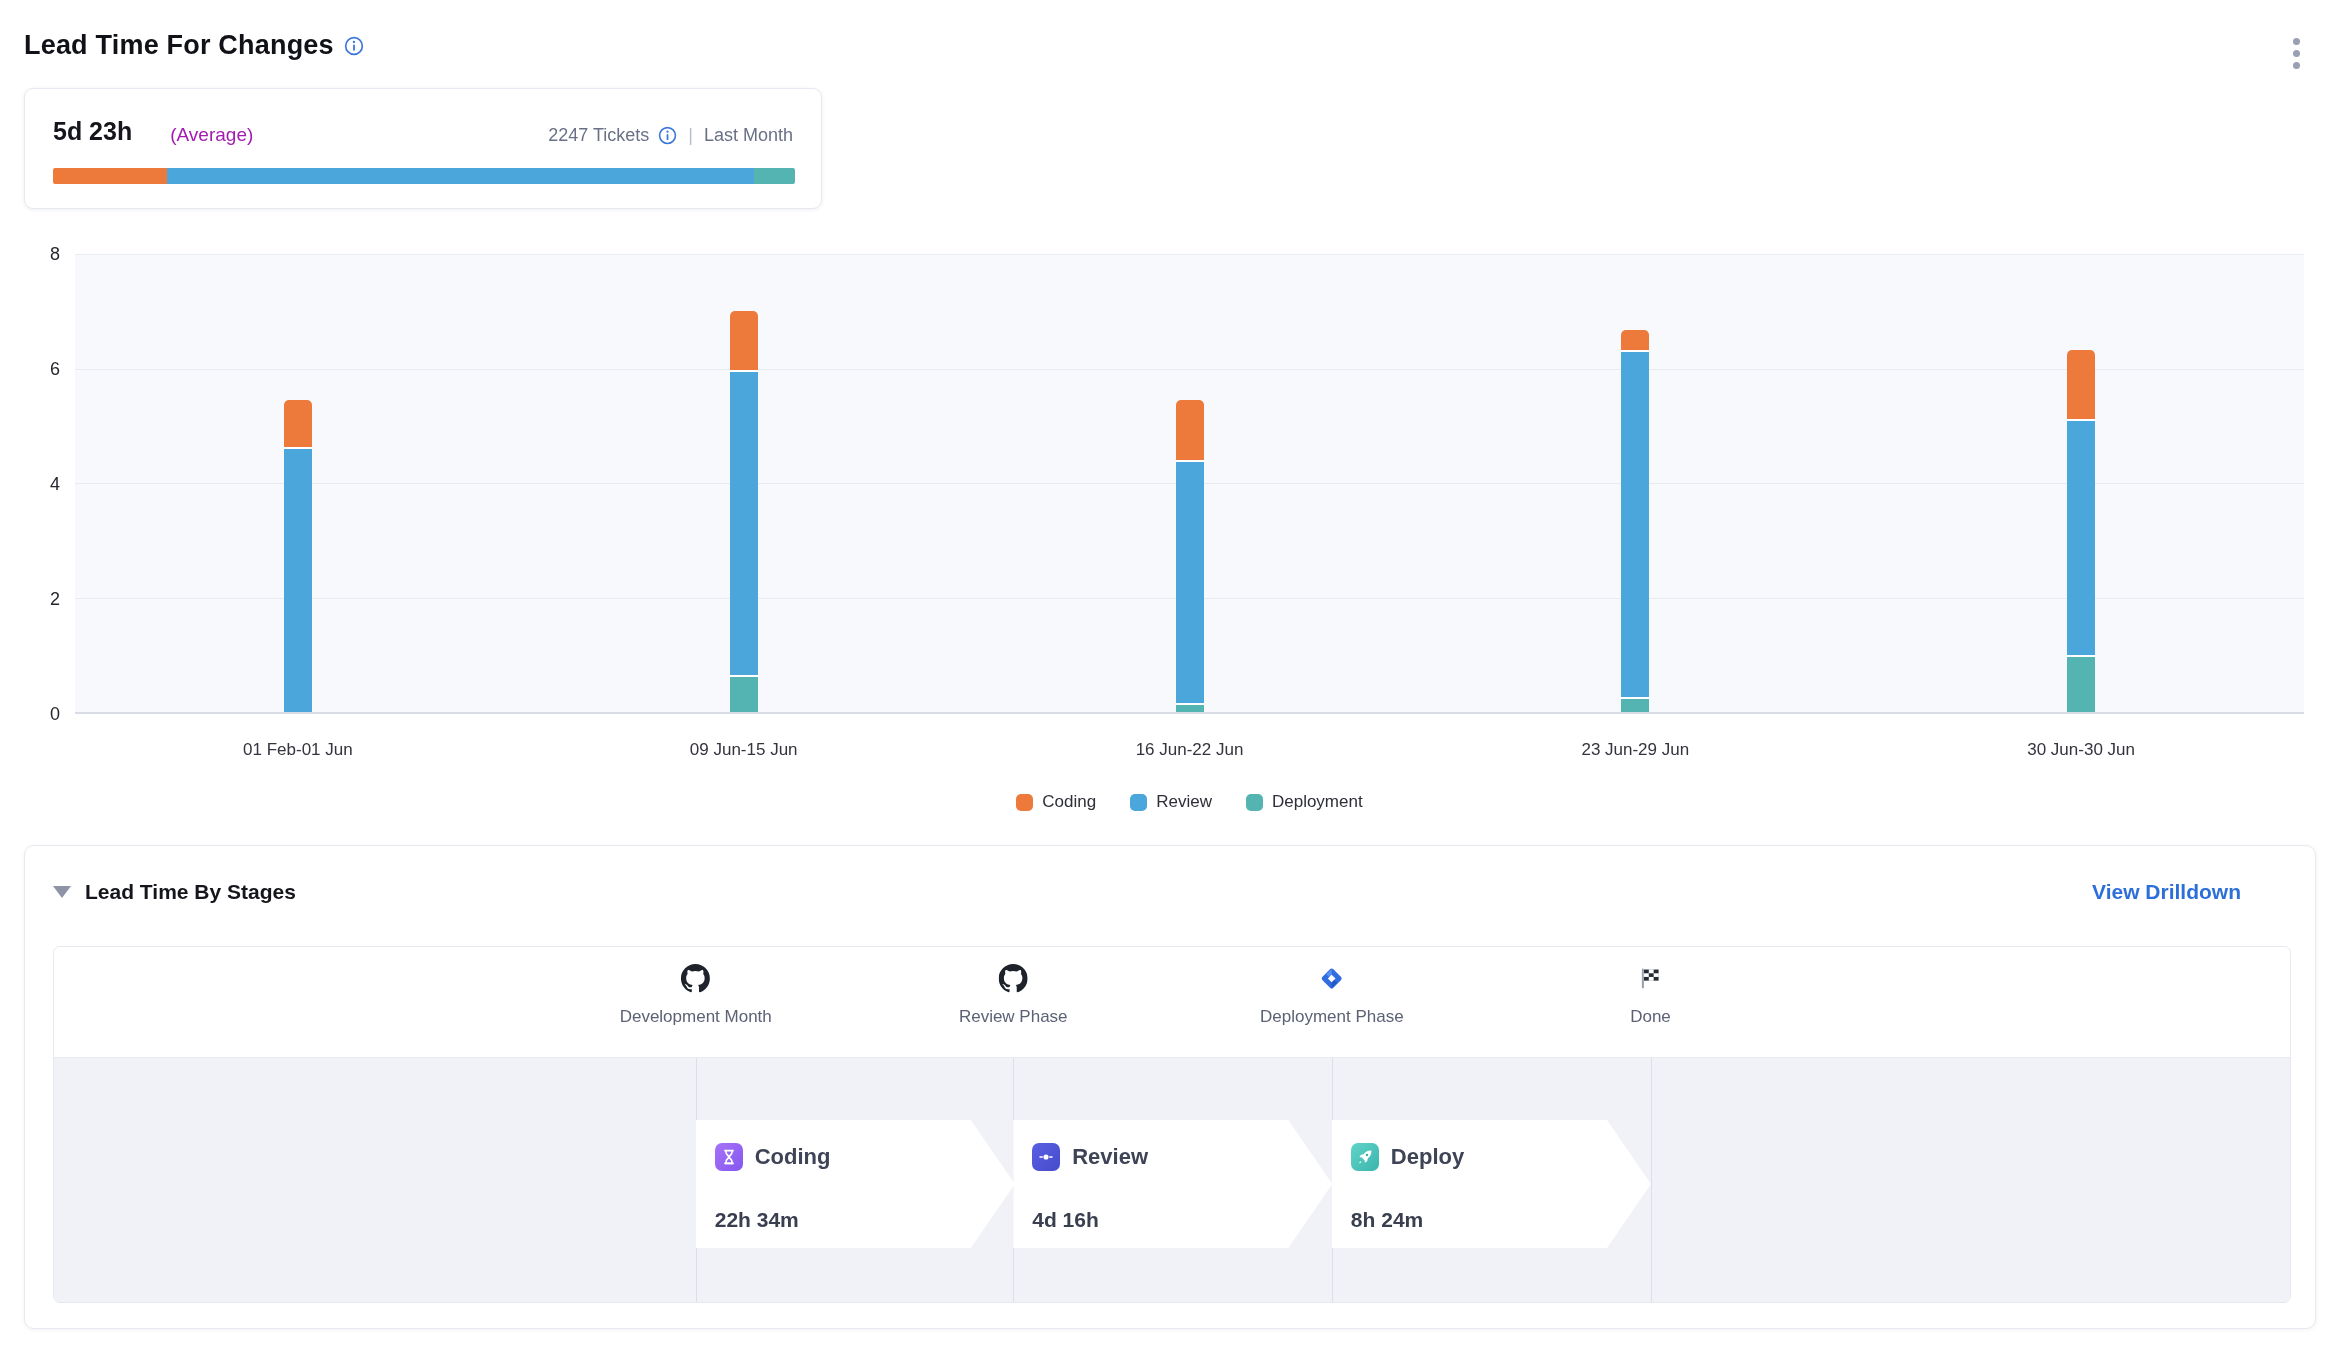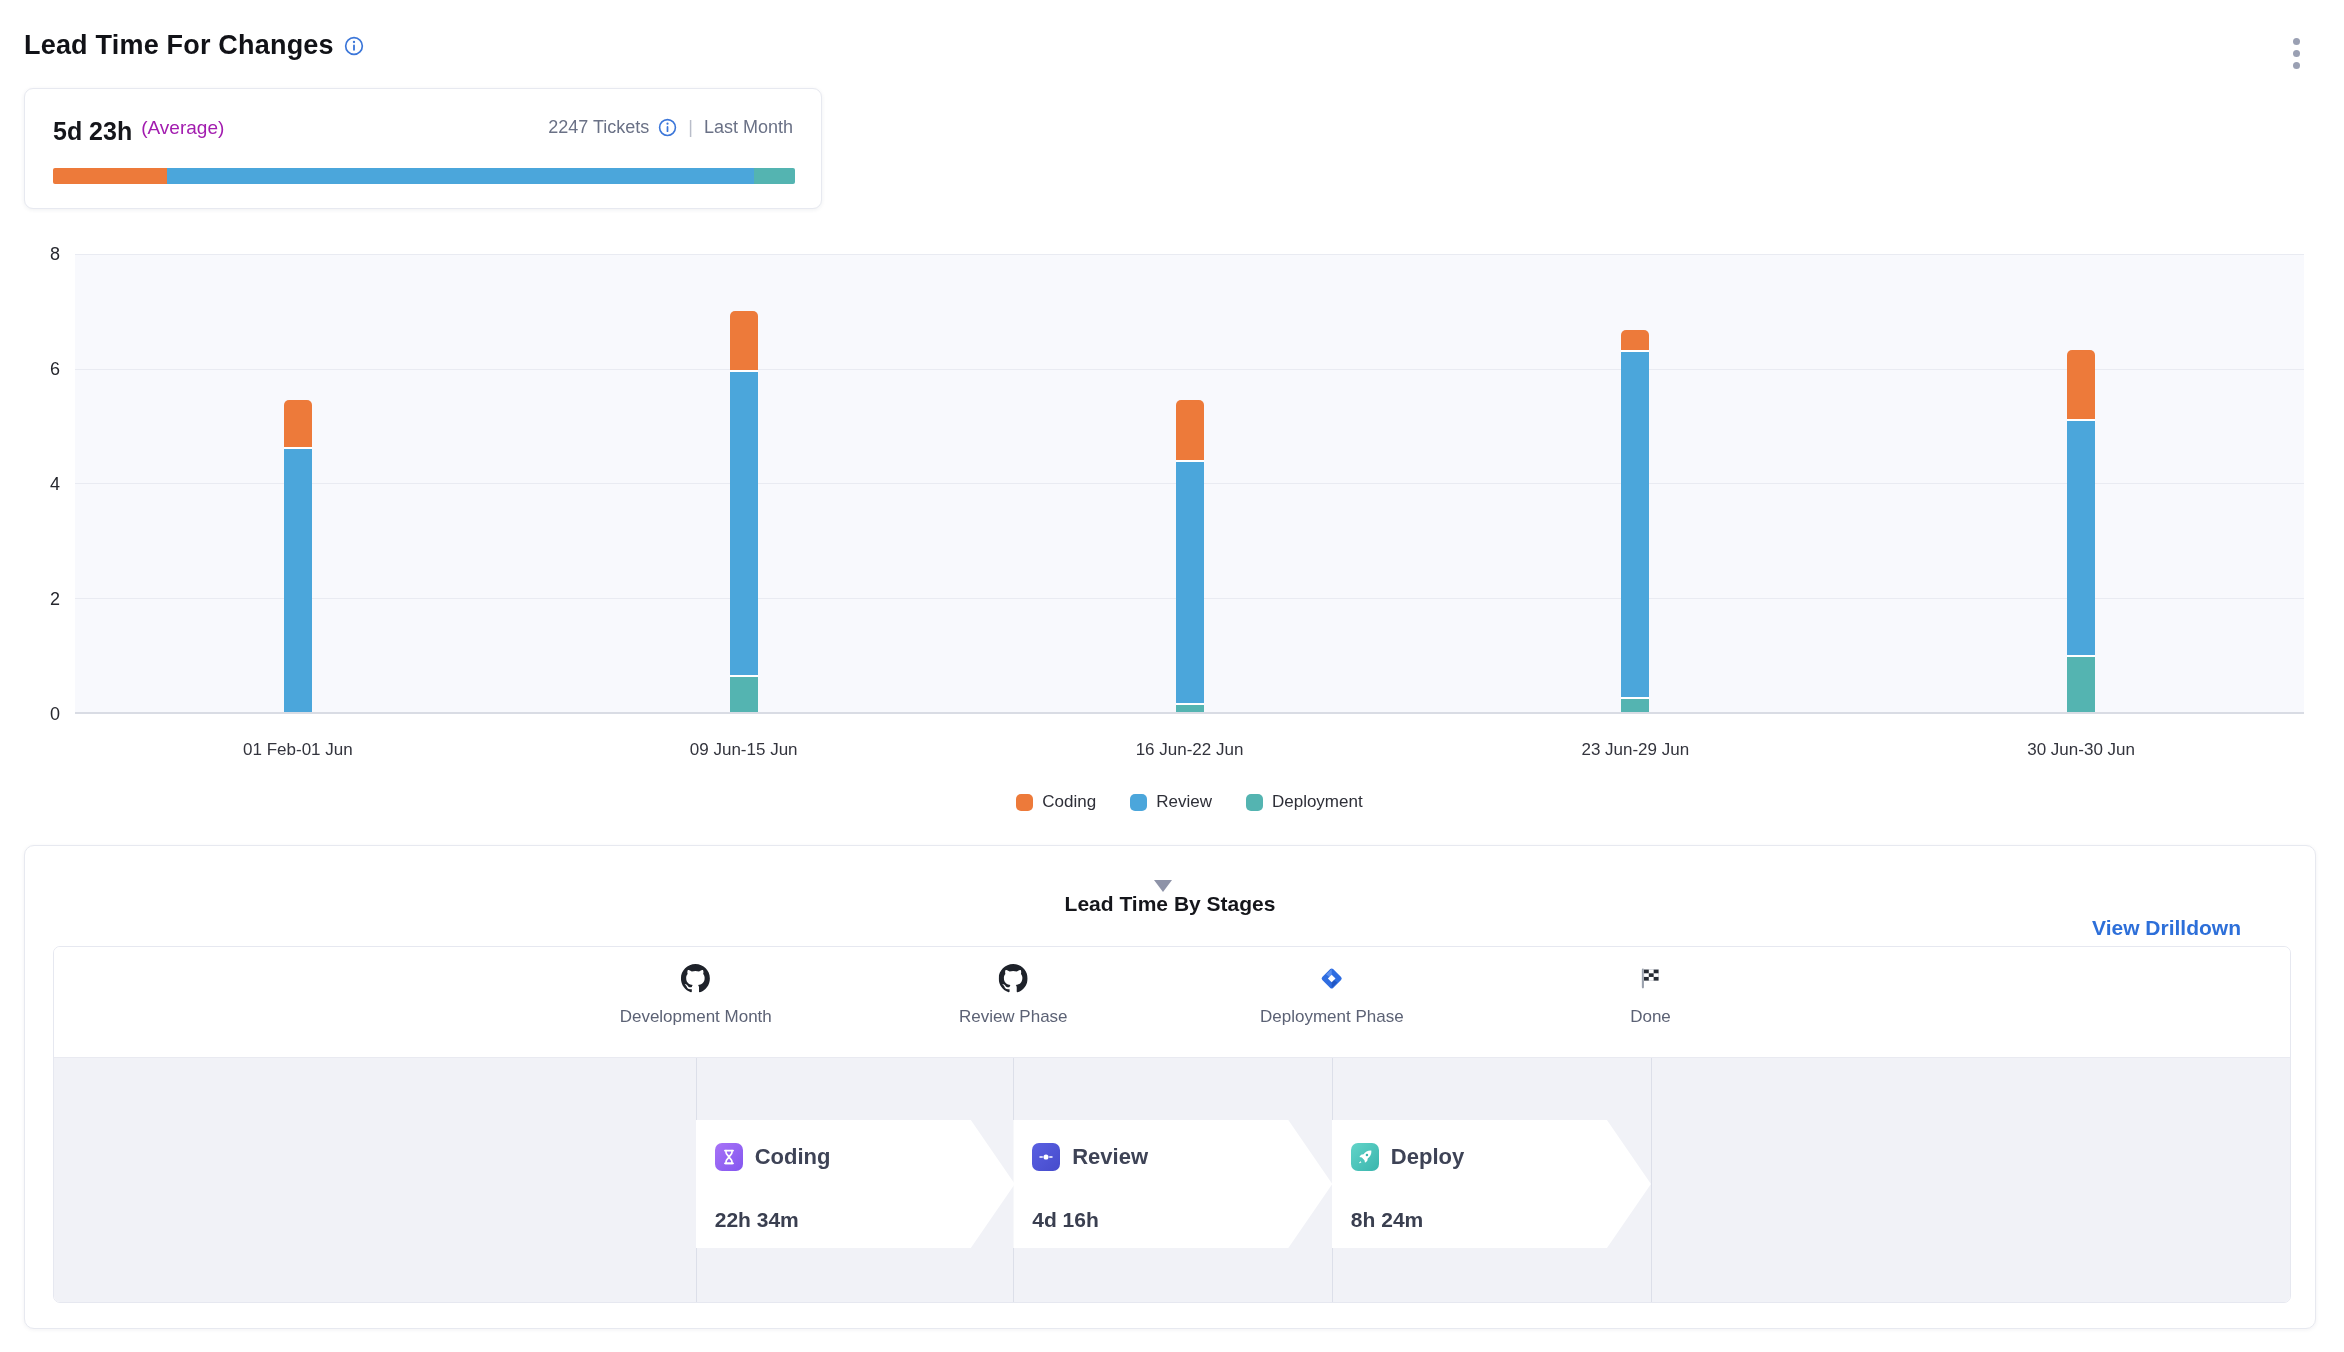--- a/index.html
+++ b/index.html
@@ -9,21 +9,21 @@
   
   .hdr { position:absolute; left:24px; top:30px; display:flex; align-items:center; gap:10px; }
   .hdr h1 { font-size:27px; font-weight:bold; color:#111217; letter-spacing:.2px; }
   .info-ic { width:20px; height:20px; display:inline-block; }
   .kebab { position:absolute; right:40px; top:34px; display:flex; flex-direction:column; gap:5px; cursor:pointer; padding:4px; }
   .kebab span { width:7px; height:7px; border-radius:50%; background:#9aa0b3; }
 
   
   .sumcard { position:absolute; left:24px; top:88px; width:798px; height:121px; background:#fff;
              border:1px solid #e7e9f0; border-radius:9px; box-shadow:0 1px 4px rgba(30,40,70,.07); padding:28px 28px 0 28px; }
-  .sumrow { display:flex; align-items:flex-start; }
+  .sumrow { display:flex; align-items:flex-end;gap:29px; }
   .sumval { font-size:25px; font-weight:bold; color:#15161b; }
   .sumavg { font-size:19px; color:#a21caf; margin-left:9px; }
   .sumright { margin-left:auto; display:flex; align-items:center; gap:9px; font-size:18px; color:#6a7186; }
   .sumright .pipe { color:#b9bdc9; margin:0 2px; }
   .pbar { margin-top:22px; height:16px; width:742px; display:flex; border-radius:2px; overflow:hidden; }
   .pbar div { height:100%; }
 
   
   .chart { position:absolute; left:0; top:254px; width:2344px; }
   .plot { position:absolute; left:75px; top:0; width:2229px; height:460px; background:#f8f9fd; border-bottom:2px solid #d9dce4; }
@@ -36,21 +36,21 @@
   .seg.gap { border-top:2px solid #ffffff; }
   .xlab { position:absolute; top:486px; transform:translateX(-50%); font-size:17px; color:#33343d; white-space:nowrap; }
   .legend { position:absolute; top:538px; left:75px; width:2229px; display:flex; justify-content:center; gap:34px; }
   .legitem { display:flex; align-items:center; gap:9px; cursor:pointer; }
   .legitem .sw { width:17px; height:17px; border-radius:5px; }
   .legitem .lt { font-size:17px; color:#2e2f38; }
 
   
   .stages { position:absolute; left:24px; top:845px; width:2292px; height:484px; background:#fff;
             border:1px solid #e7e9f0; border-radius:10px; box-shadow:0 1px 4px rgba(30,40,70,.06); }
-  .stghdr { position:absolute; left:28px; right:28px; top:34px; display:flex; align-items:center;flex-direction:column; }
+  .stghdr { position:absolute; left:28px; right:28px; top:34px; display:flex; align-items:center; }
   .tri { width:0; height:0; border-left:9px solid transparent; border-right:9px solid transparent;
          border-top:12px solid #8e93a8; margin-right:14px; cursor:pointer; }
   .stgtitle { font-size:21px; font-weight:bold; color:#15161b; }
   .drill { margin-left:auto; margin-right:46px; font-size:21px; font-weight:bold; color:#2d6fd9; cursor:pointer; }
 
   .stgtable { position:absolute; left:28px; top:100px; width:2238px; height:357px;
               border:1px solid #e6e8f0; border-radius:7px; overflow:hidden; background:#fff; }
   .phases { position:relative; width:100%; height:110px; background:#fff; }
   .phase { position:absolute; top:16px; transform:translateX(-50%); display:flex; flex-direction:column; align-items:center; gap:14px; }
   .phase .pic { height:30px; display:flex; align-items:center; }

